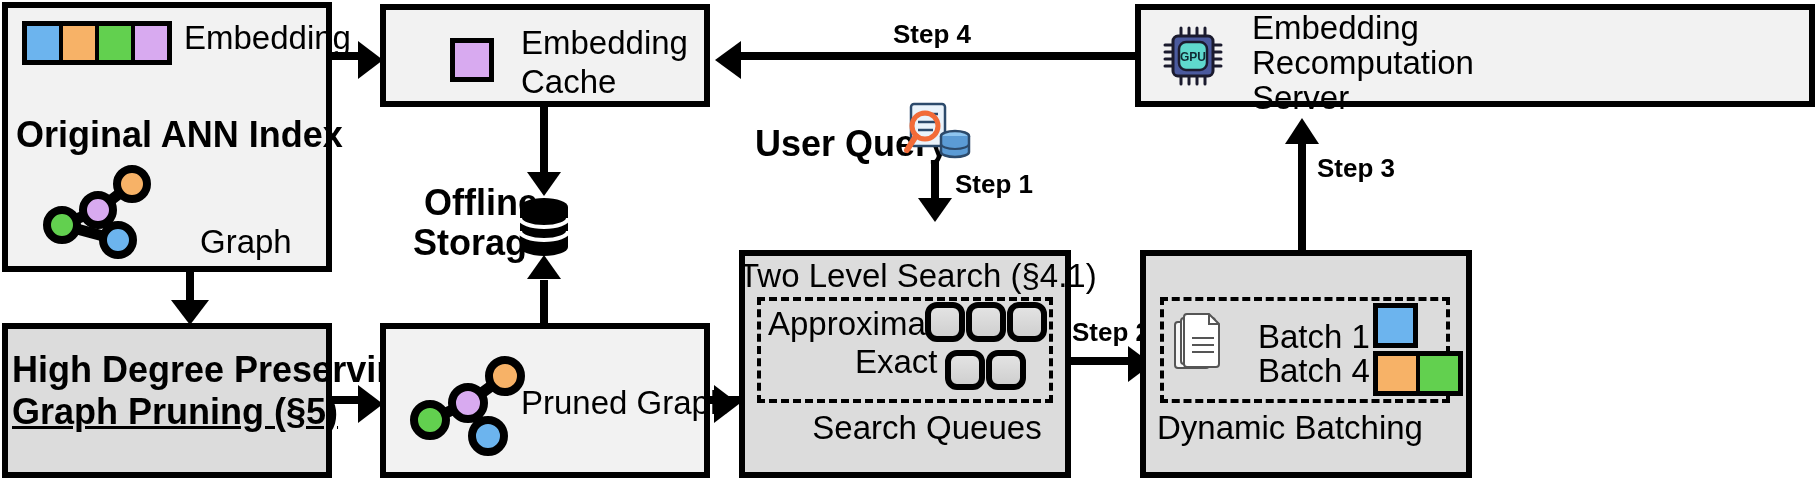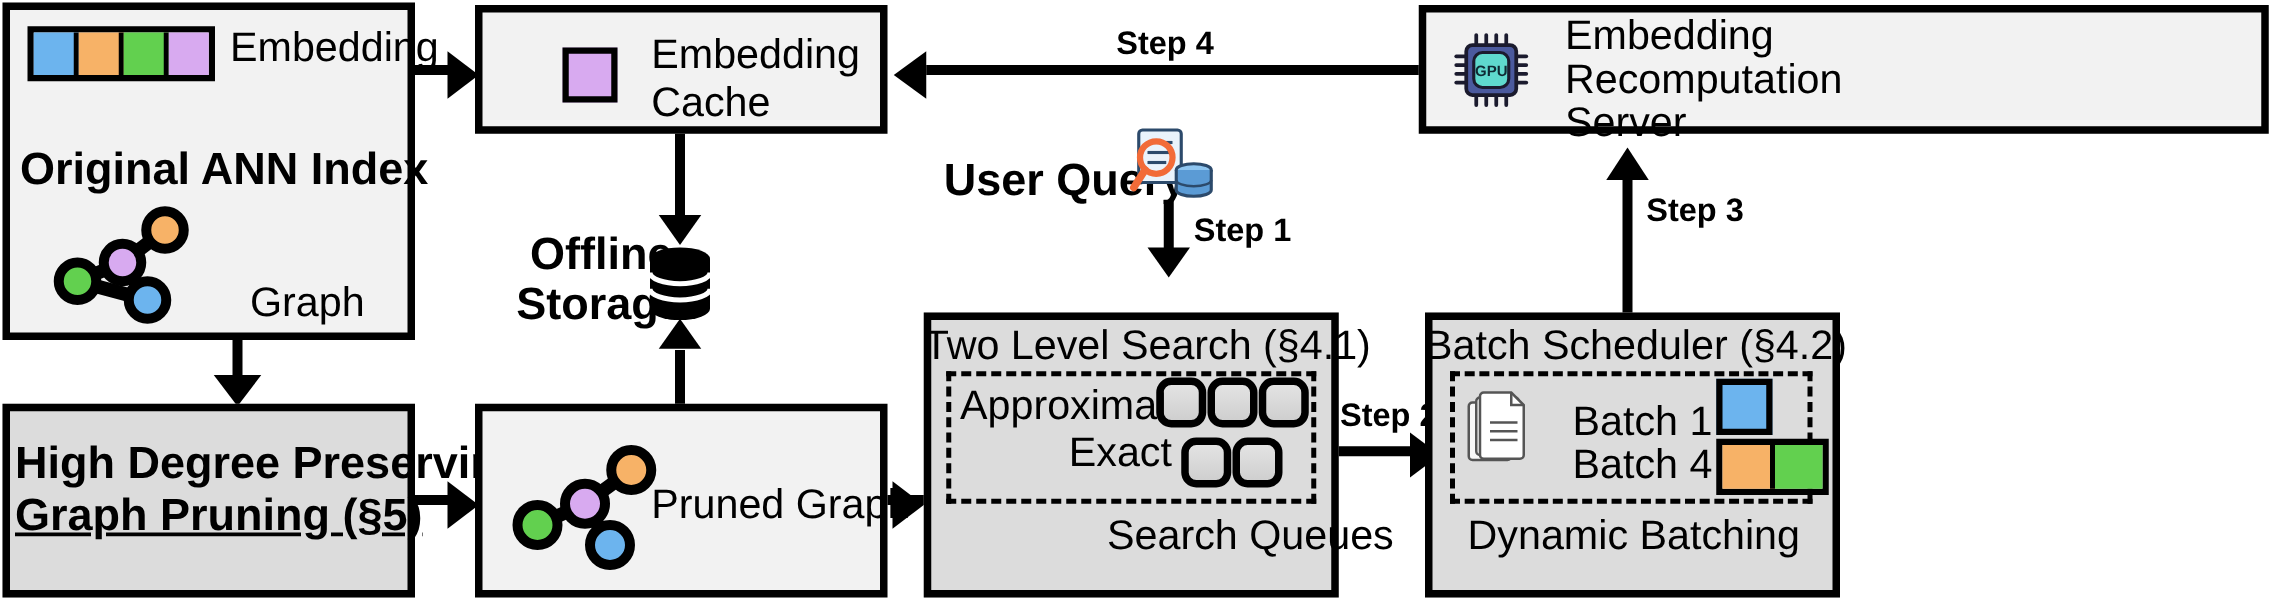--- a/index.html
+++ b/index.html
@@ -5,21 +5,21 @@
   html,body{margin:0;padding:0;background:#ffffff;}
   body{font-family:"Liberation Sans",sans-serif;color:#000;}
   #stage{position:relative;width:1817px;height:481px;overflow:hidden;background:#fff;}
   .box{position:absolute;box-sizing:border-box;border:6px solid #000;background:#f2f2f2;}
   .box.gray{background:#dcdcdc;}
   .dashed{position:absolute;box-sizing:border-box;border:4px dashed #000;background:transparent;}
   .lbl{position:absolute;white-space:pre;line-height:1.12;}
   .t-title{font-size:33px;}
   .t-big{font-size:36px;font-weight:bold;}
   .t-step{font-size:26px;font-weight:bold;}
-  .ctr{text-align:right;}
+  .ctr{text-align:center;}
   .sq{position:absolute;box-sizing:border-box;border:5px solid #000;}
   .qbox{position:absolute;box-sizing:border-box;border:6px solid #000;border-radius:12px;
         background:linear-gradient(180deg,#e3e3e3 0%,#cfcfcf 100%);}
   .ln{position:absolute;background:#000;}
   svg{display:block;overflow:visible;}
   .nodeC{stroke:#000;stroke-width:8;}
   .edgeL{stroke:#000;stroke-width:11;stroke-linecap:round;}
 </style>
 </head>
 <body>
@@ -134,21 +134,20 @@
   <div class="qbox" style="left:945px;top:350px;width:40px;height:40px;"></div>
   <div class="qbox" style="left:986px;top:350px;width:40px;height:40px;"></div>
 
   <div class="lbl t-title ctr" style="left:739px;top:410px;width:376px;">Search Queues</div>
 
   <div class="ln" style="left:1071px;top:357px;width:75px;height:8px;"></div>
   <div style="position:absolute;left:1128px;top:346px;width:0;height:0;border-top:18px solid transparent;border-bottom:18px solid transparent;border-left:24px solid #000;"></div>
   <div class="lbl t-step" style="left:1072px;top:318px;">Step 2</div>
 
   <div class="box gray" style="left:1140px;top:250px;width:332px;height:228px;"></div>
-  <div class="lbl t-title ctr" style="left:1140px;top:258px;width:332px;">Batch Scheduler (§4.2)</div>
   <div class="dashed" style="left:1160px;top:297px;width:290px;height:106px;"></div>
 
   <svg style="position:absolute;left:1173px;top:312px;" width="52" height="62" viewBox="0 0 52 62">
     <rect x="2" y="10" width="34" height="46" rx="3" fill="#f7f7f7" stroke="#555" stroke-width="2"></rect>
     <rect x="8" y="6" width="34" height="46" rx="3" fill="#fbfbfb" stroke="#555" stroke-width="2"></rect>
     <path d="M14,2 h22 l10,10 v40 a3,3 0 0 1 -3,3 h-29 a3,3 0 0 1 -3,-3 v-47 a3,3 0 0 1 3,-3 z" fill="#ffffff" stroke="#555" stroke-width="2"></path>
     <path d="M36,2 v10 h10" fill="none" stroke="#555" stroke-width="2"></path>
     <line x1="19" y1="26" x2="41" y2="26" stroke="#555" stroke-width="2"></line>
     <line x1="19" y1="33" x2="41" y2="33" stroke="#555" stroke-width="2"></line>
     <line x1="19" y1="40" x2="41" y2="40" stroke="#555" stroke-width="2"></line>

